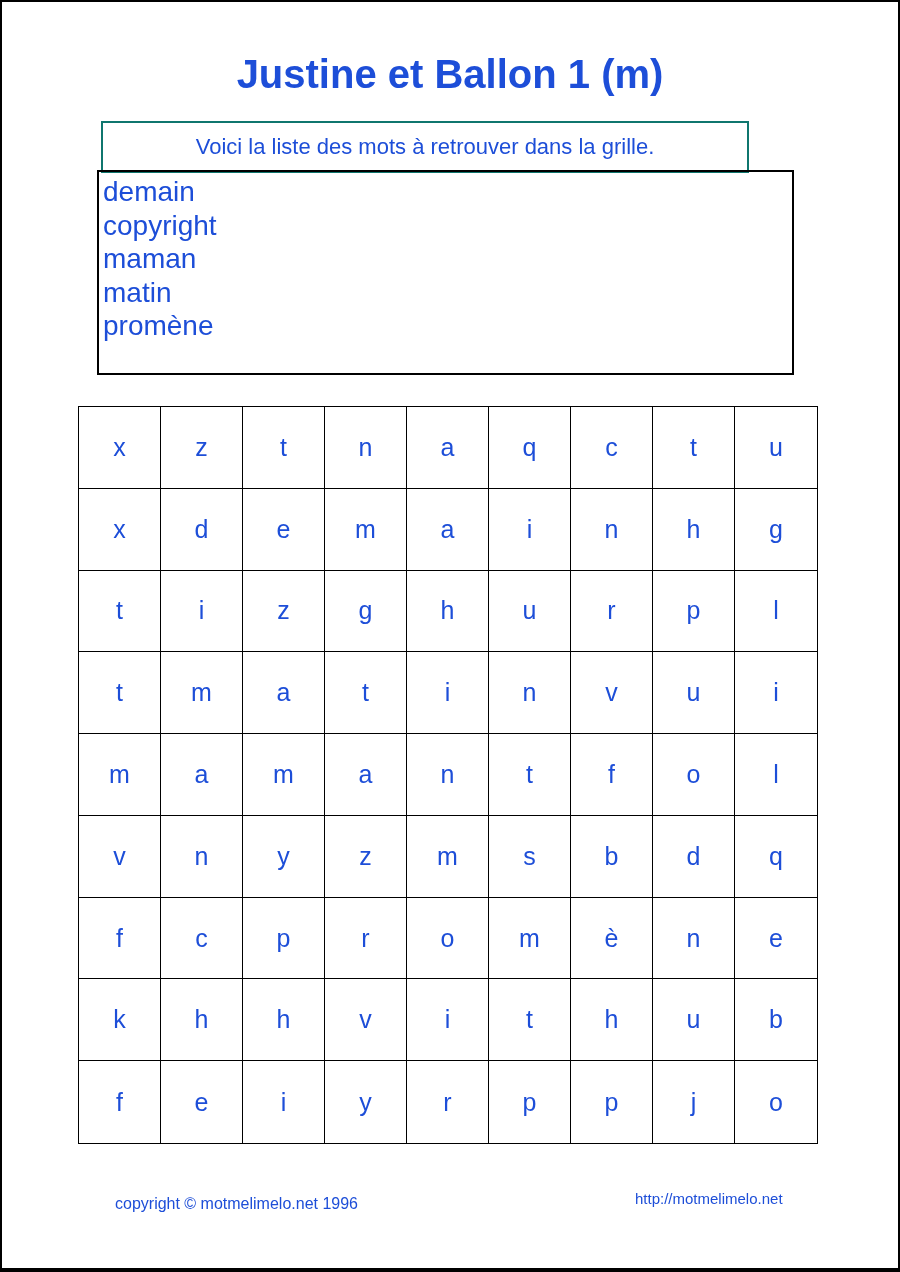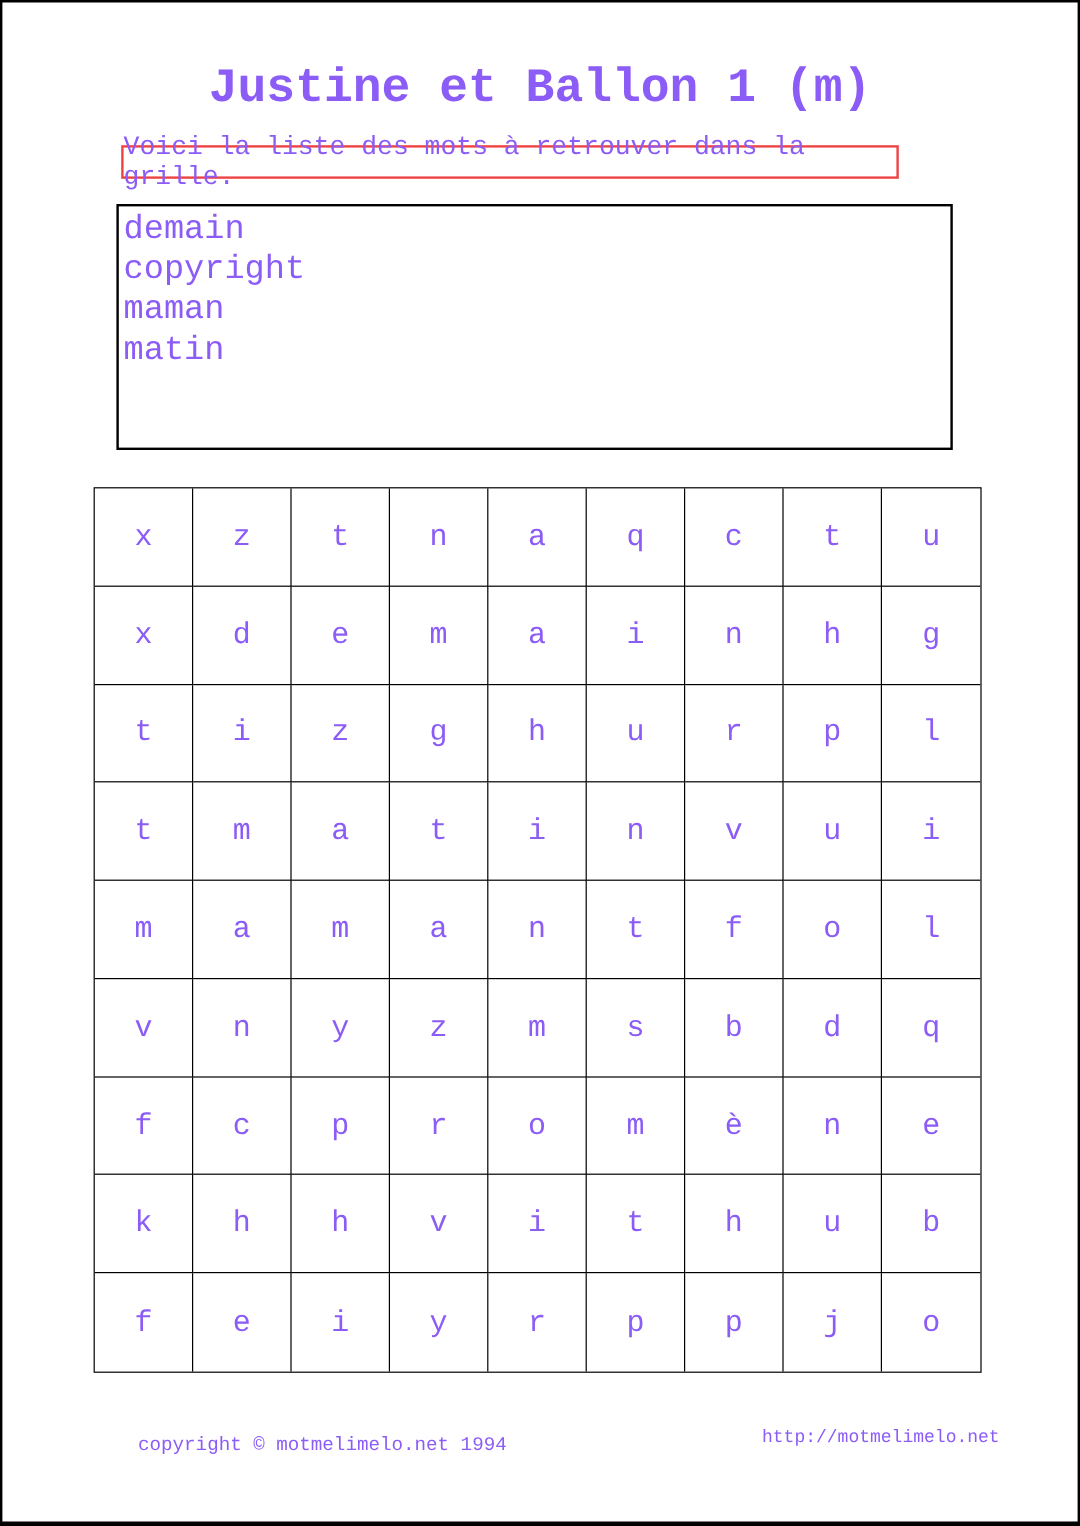--- a/index.html
+++ b/index.html
@@ -6,44 +6,44 @@
     margin: 0;
     padding: 0;
     background: #ffffff;
   }
   .page {
     position: relative;
     width: 900px;
     height: 1272px;
     box-sizing: border-box;
     background: #ffffff;
-    color: #8b5cf6;
+    color: #1d4ed8;
     border: 2px solid #000000;
     border-bottom-width: 4px;
-    font-family: Liberation Mono, monospace;
+    font-family: Liberation Sans, sans-serif;
     overflow: hidden;
   }
   .title {
     position: absolute;
     left: 0;
     top: 50px;
     width: 100%;
     text-align: center;
     font-size: 40px;
     font-weight: bold;
     white-space: nowrap;
   }
   .instruction-box {
     position: absolute;
     left: 99px;
     top: 119px;
     width: 648px;
-    height: 28px;
-    box-sizing: border-box;
-    border: 2px solid #ef4444;
+    height: 52px;
+    box-sizing: border-box;
+    border: 2px solid #0f766e;
     display: flex;
     align-items: center;
     justify-content: center;
     font-size: 22px;
   }
   .word-box {
     position: absolute;
     left: 95px;
     top: 168px;
     width: 697px;
@@ -103,20 +103,21 @@
 
   <div class="instruction-box">
     <span>Voici la liste des mots à retrouver dans la grille.</span>
   </div>
 
   <div class="word-box">
       <div class="word-item">demain</div>
       <div class="word-item">copyright</div>
       <div class="word-item">maman</div>
       <div class="word-item">matin</div>
+      <div class="word-item">promène</div>
     </div>
 
   <div class="letter-grid">
       <div class="cell">x</div>
       <div class="cell">z</div>
       <div class="cell">t</div>
       <div class="cell">n</div>
       <div class="cell">a</div>
       <div class="cell">q</div>
       <div class="cell">c</div>
@@ -189,17 +190,17 @@
       <div class="cell last-row">e</div>
       <div class="cell last-row">i</div>
       <div class="cell last-row">y</div>
       <div class="cell last-row">r</div>
       <div class="cell last-row">p</div>
       <div class="cell last-row">p</div>
       <div class="cell last-row">j</div>
       <div class="cell last-col last-row">o</div>
     </div>
 
-  <div class="footer-copyright">copyright © motmelimelo.net 1994</div>
+  <div class="footer-copyright">copyright © motmelimelo.net 1996</div>
 
   <div class="footer-url">http://motmelimelo.net</div>
 
 </div>
 
 </body></html>

